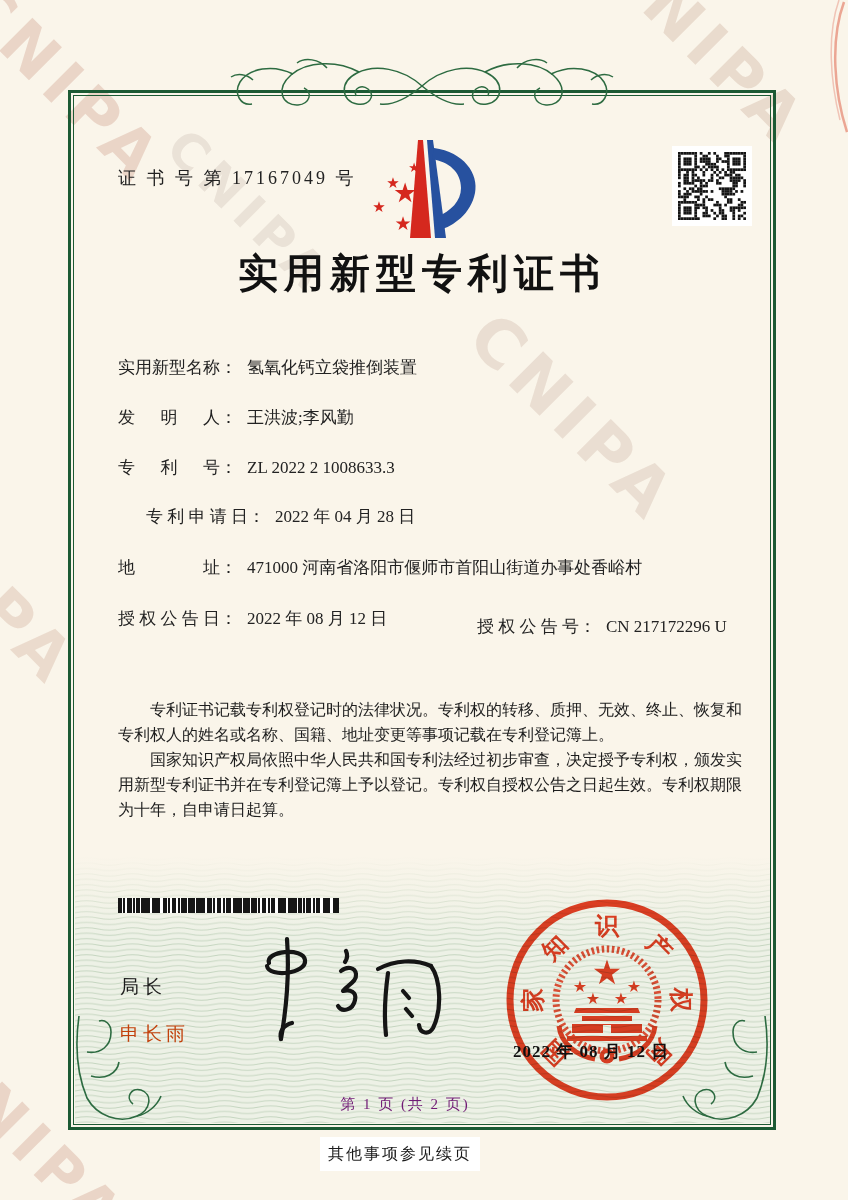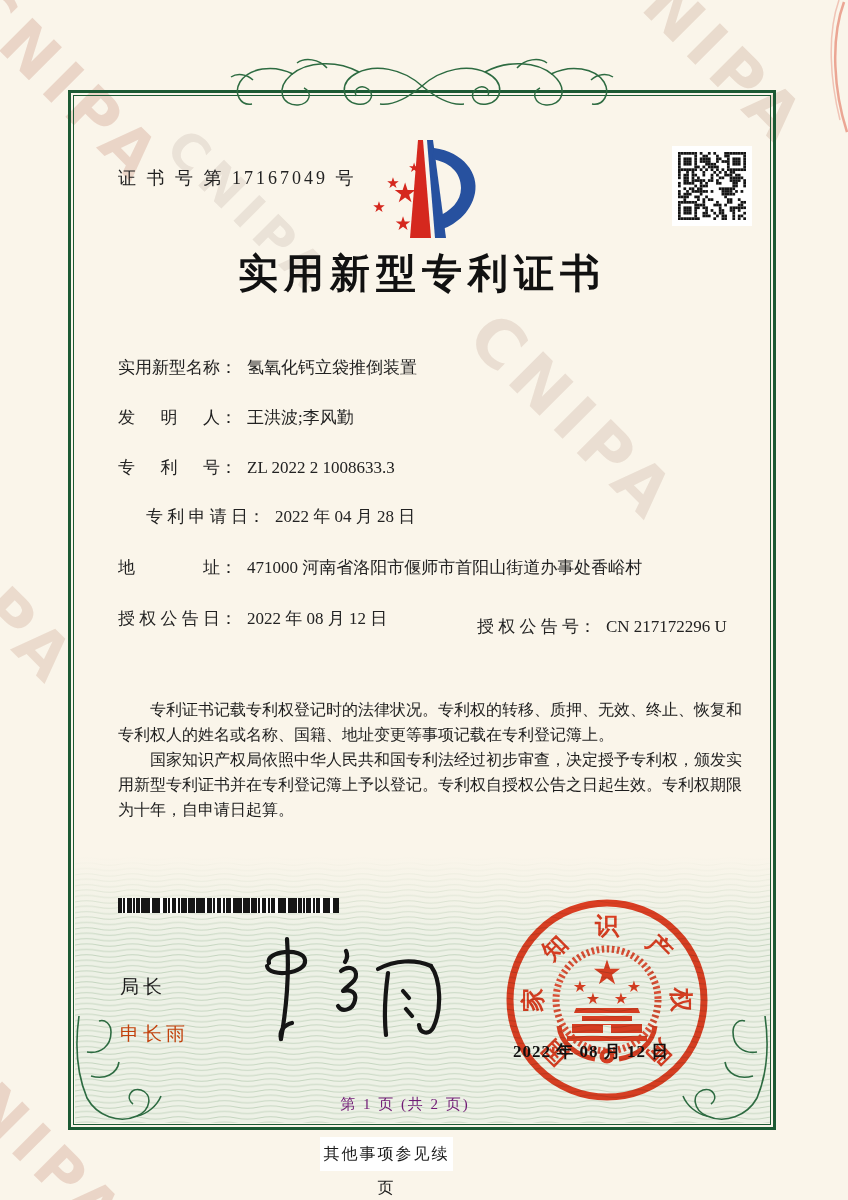--- a/index.html
+++ b/index.html
@@ -62,21 +62,21 @@
        repeating-linear-gradient(90deg,transparent 0 1px,#161616 1px 3px,transparent 3px 11px),
        repeating-linear-gradient(90deg,#161616 0 4px,#fff 4px 9px);}
   .signer-title{position:absolute;left:120px;top:974px;font-size:19px;letter-spacing:4px;color:#1b1b1b;z-index:5;}
   .signer-name{position:absolute;left:120px;top:1010px;font-size:19px;letter-spacing:4px;color:#c2410c;z-index:5;margin-top:11px;}
   .signature{position:absolute;left:243px;top:933px;z-index:6;}
   .seal{position:absolute;left:500px;top:893px;z-index:6;mix-blend-mode:multiply;opacity:.96;}
   .seal-date{position:absolute;left:498px;top:1040px;width:186px;text-align:center;
              font-size:17px;font-weight:600;letter-spacing:1px;color:#101010;z-index:7;}
   .page-info{position:absolute;left:280px;top:1095px;width:250px;text-align:center;
              font-size:15px;letter-spacing:2px;color:#701a75;z-index:5;}
-  .note{position:absolute;left:320px;top:1137px;width:133px;height:34px;background:#fff;
+  .note{position:absolute;left:320px;top:1137px;width:160px;height:34px;background:#fff;
         text-align:center;line-height:34px;font-size:16px;letter-spacing:2px;color:#1b1b1b;z-index:5;}
 </style>
 </head>
 <body>
 
 <div class="page">
 
   <span class="wm wm1">CNIPA</span>
   <span class="wm wm2">CNIPA</span>
   <span class="wm wm3">CNIPA</span>

